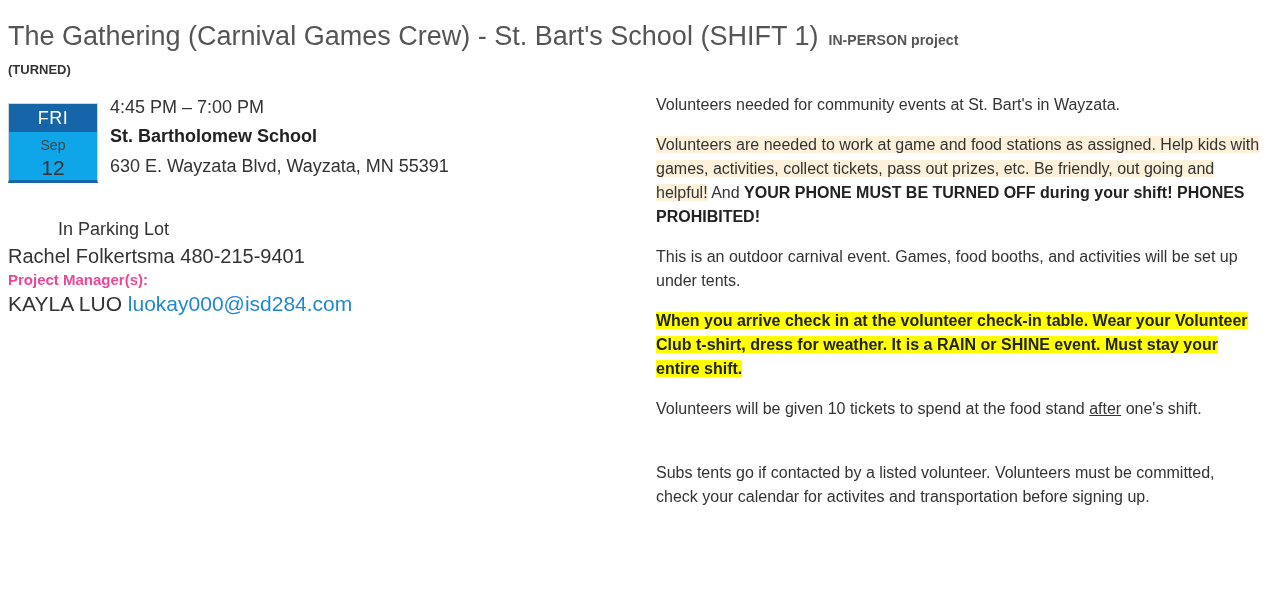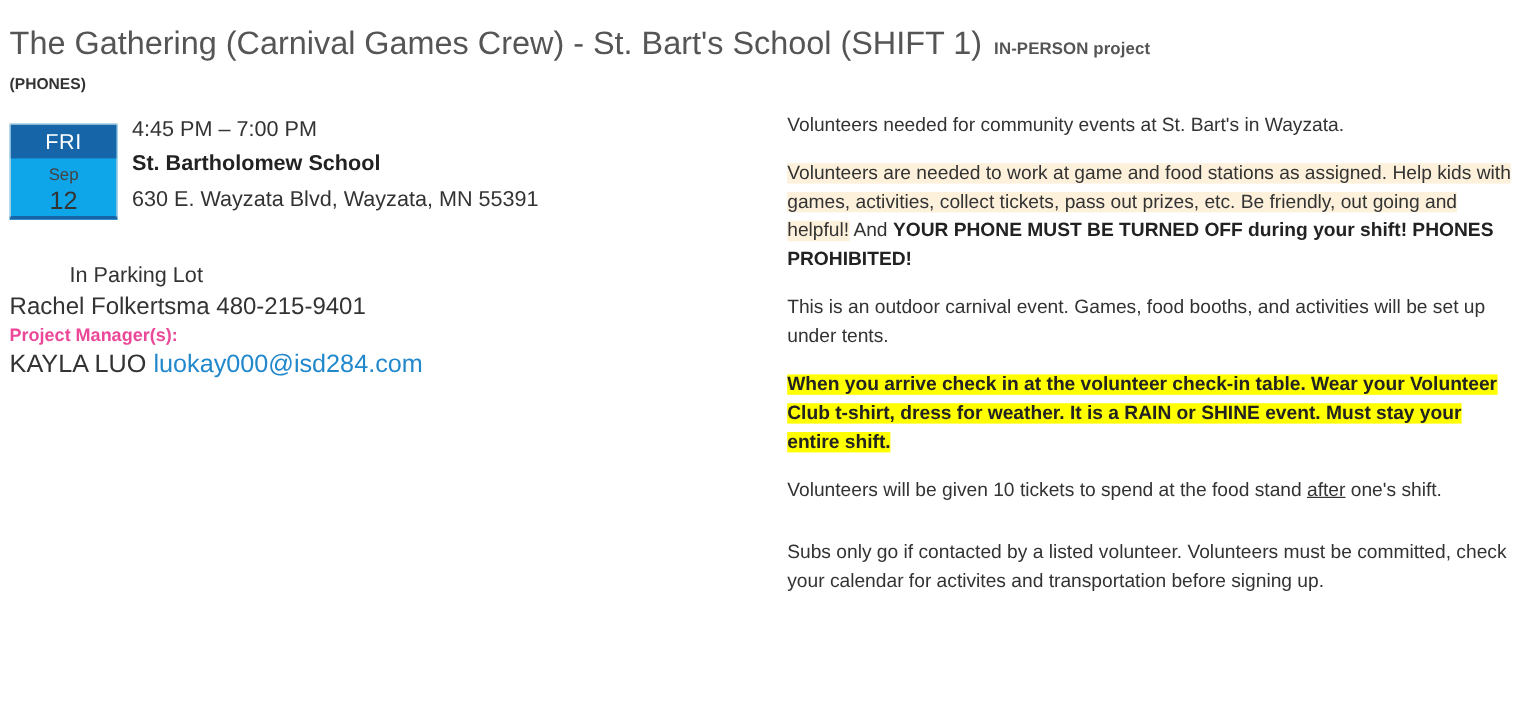--- a/index.html
+++ b/index.html
@@ -160,33 +160,33 @@
     background: #fdf1dc;
     color: #333333;
   }
   .hl-yellow {
     background: #ffff00;
     font-weight: bold;
     color: #222222;
   }
   .bold { font-weight: bold; color: #222222; }
   .underline { text-decoration: underline; }
-  .spacer-para { margin-bottom: 28px; }
+  .spacer-para { margin-bottom: 40px; }
 </style>
 </head>
 <body>
 
 <div class="page">
 
   <div class="title-row">
     <span class="event-title">The Gathering (Carnival Games Crew) - St. Bart's School (SHIFT 1)</span>
     <span class="project-type">IN-PERSON project</span>
   </div>
 
-  <div class="outside-note">(PHONES)</div>
+  <div class="outside-note">(TURNED)</div>
 
   <div class="body-cols">
 
     <div class="left-col">
 
       <div class="when-row">
 
         <div class="date-badge">
           <div class="dow">FRI</div>
           <div class="mon">Sep</div>
@@ -224,18 +224,18 @@
       <div class="para">This is an outdoor carnival event.  Games, food booths, and activities will be set up under tents.</div>
 
       <div class="para">
         <span class="hl-yellow">When you arrive check in at the volunteer check-in table.  Wear your Volunteer Club t-shirt, dress for weather.  It is a RAIN or SHINE event. Must stay your entire shift.</span>
       </div>
 
       <div class="para spacer-para">
         <span>Volunteers will be given 10 tickets to spend at the food stand </span><span class="underline">after</span><span> one's shift.</span>
       </div>
 
-      <div class="para">Subs only go if contacted by a listed volunteer.  Volunteers must be committed, check your calendar for activites and transportation before signing up.</div>
+      <div class="para">Subs tents go if contacted by a listed volunteer.  Volunteers must be committed, check your calendar for activites and transportation before signing up.</div>
 
     </div>
 
   </div>
 </div>
 
 </body></html>

